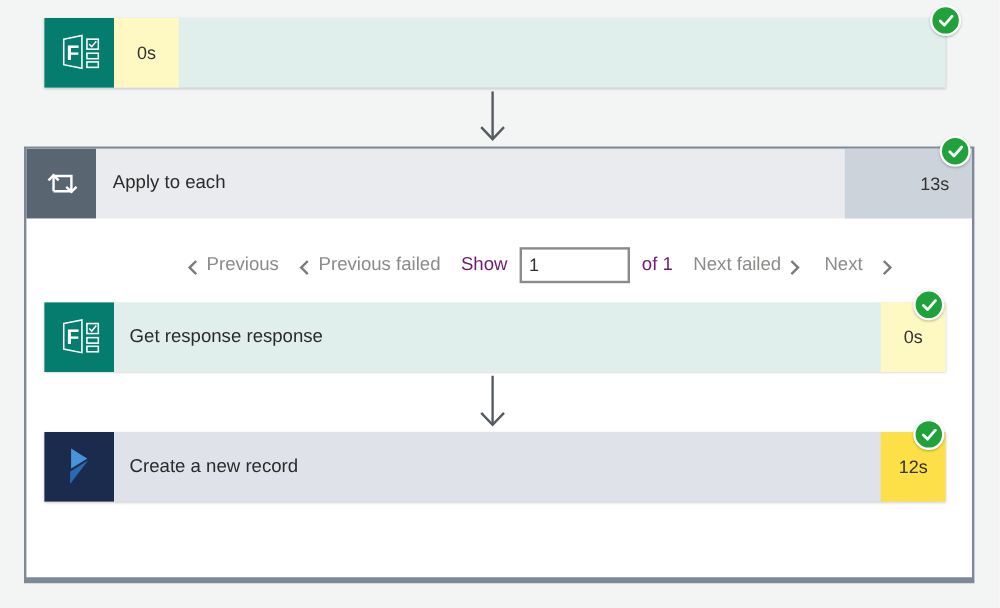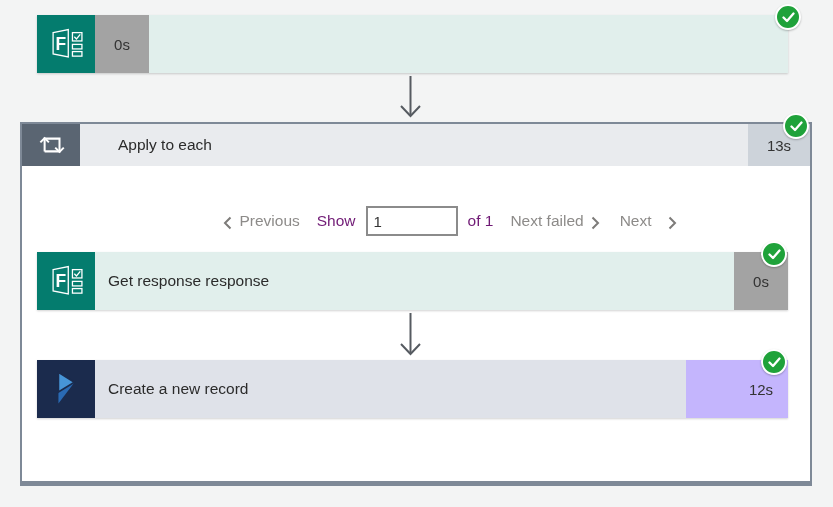--- a/index.html
+++ b/index.html
@@ -24,47 +24,47 @@
   .icon-forms{background:#047c6e;}
   .icon-dyn{background:#1b2b4d;}
   .card-title{
     flex:1;display:flex;align-items:center;padding-left:13px;
     font-size:15.5px;color:#2b2b2b;white-space:nowrap;overflow:hidden;
   }
   .card-duration{
     flex:0 0 54px;display:flex;align-items:center;justify-content:center;
     font-size:15px;color:#333;
   }
-  .dur-teal{background:#a3a3a3;}
-  .dur-gray{background:#c4b5fd;padding-left:48px;}
+  .dur-teal{background:#fef9c3;}
+  .dur-gray{background:#fde047;}
 
   
   .badge{
     position:absolute;top:-11px;right:-13px;
     width:22px;height:22px;border-radius:50%;
     background:#1fa23a;border:2px solid #fff;
     display:flex;align-items:center;justify-content:center;
     box-shadow:0 1px 2px rgba(0,0,0,.25);
     z-index:5;
   }
 
   
   .scope{
     position:absolute;left:20px;top:122px;width:792px;height:364px;
     background:#ffffff;
     border:2px solid #7e8997;border-bottom-width:5px;
     box-sizing:border-box;
   }
   .scope-header{
-    position:absolute;left:0;top:0;right:0;height:42px;
-    background:#e9ebee;display:flex;align-items:stretch;gap:24px;
+    position:absolute;left:0;top:0;right:0;height:58px;
+    background:#e9ebee;display:flex;align-items:stretch;
   }
   .scope-icon{flex:0 0 58px;background:#5a6572;display:flex;align-items:center;justify-content:center;}
   .scope-title{flex:1;display:flex;align-items:center;padding-left:14px;font-size:15.5px;color:#2b2b2b;}
-  .scope-duration{flex:0 0 62px;display:flex;align-items:center;justify-content:center;background:#cdd3da;font-size:15px;color:#333;}
+  .scope-duration{flex:0 0 62px;display:flex;align-items:center;justify-content:center;background:#cdd3da;font-size:15px;color:#333;padding-left:44px;}
   .scope .badge{top:-11px;right:1px;}
 
   
   .pager{
     position:absolute;left:0;right:0;top:80px;height:34px;
     display:flex;align-items:center;justify-content:center;gap:17px;
     font-size:15.5px;transform:translateX(34px);
   }
   .pager .link{
     display:flex;align-items:flex-end;gap:7px;color:#8d8b89;cursor:pointer;
@@ -130,20 +130,26 @@
       </div>
     </div>
 
     <div class="pager">
       <span class="link">
         <svg width="9" height="14" viewBox="0 0 9 14">
             <polyline points="7.5,1.5 2,7 7.5,12.5" fill="none" stroke="#7d7b79" stroke-width="2"></polyline>
           </svg>
         <span>Previous</span>
       </span>
+      <span class="link">
+        <svg width="9" height="14" viewBox="0 0 9 14">
+            <polyline points="7.5,1.5 2,7 7.5,12.5" fill="none" stroke="#7d7b79" stroke-width="2"></polyline>
+          </svg>
+        <span>Previous failed</span>
+      </span>
       <span class="plain" style="margin-right:-7px;">Show</span>
       <input class="page-input" type="text" value="1" style="">
       <span class="plain" style="margin-left:-7px;">of 1</span>
       <span class="link">
         <span>Next failed</span>
         <svg width="9" height="14" viewBox="0 0 9 14">
             <polyline points="1.5,1.5 7,7 1.5,12.5" fill="none" stroke="#7d7b79" stroke-width="2"></polyline>
           </svg>
       </span>
       <span class="link" style="margin-left:3px;gap:16px;">

